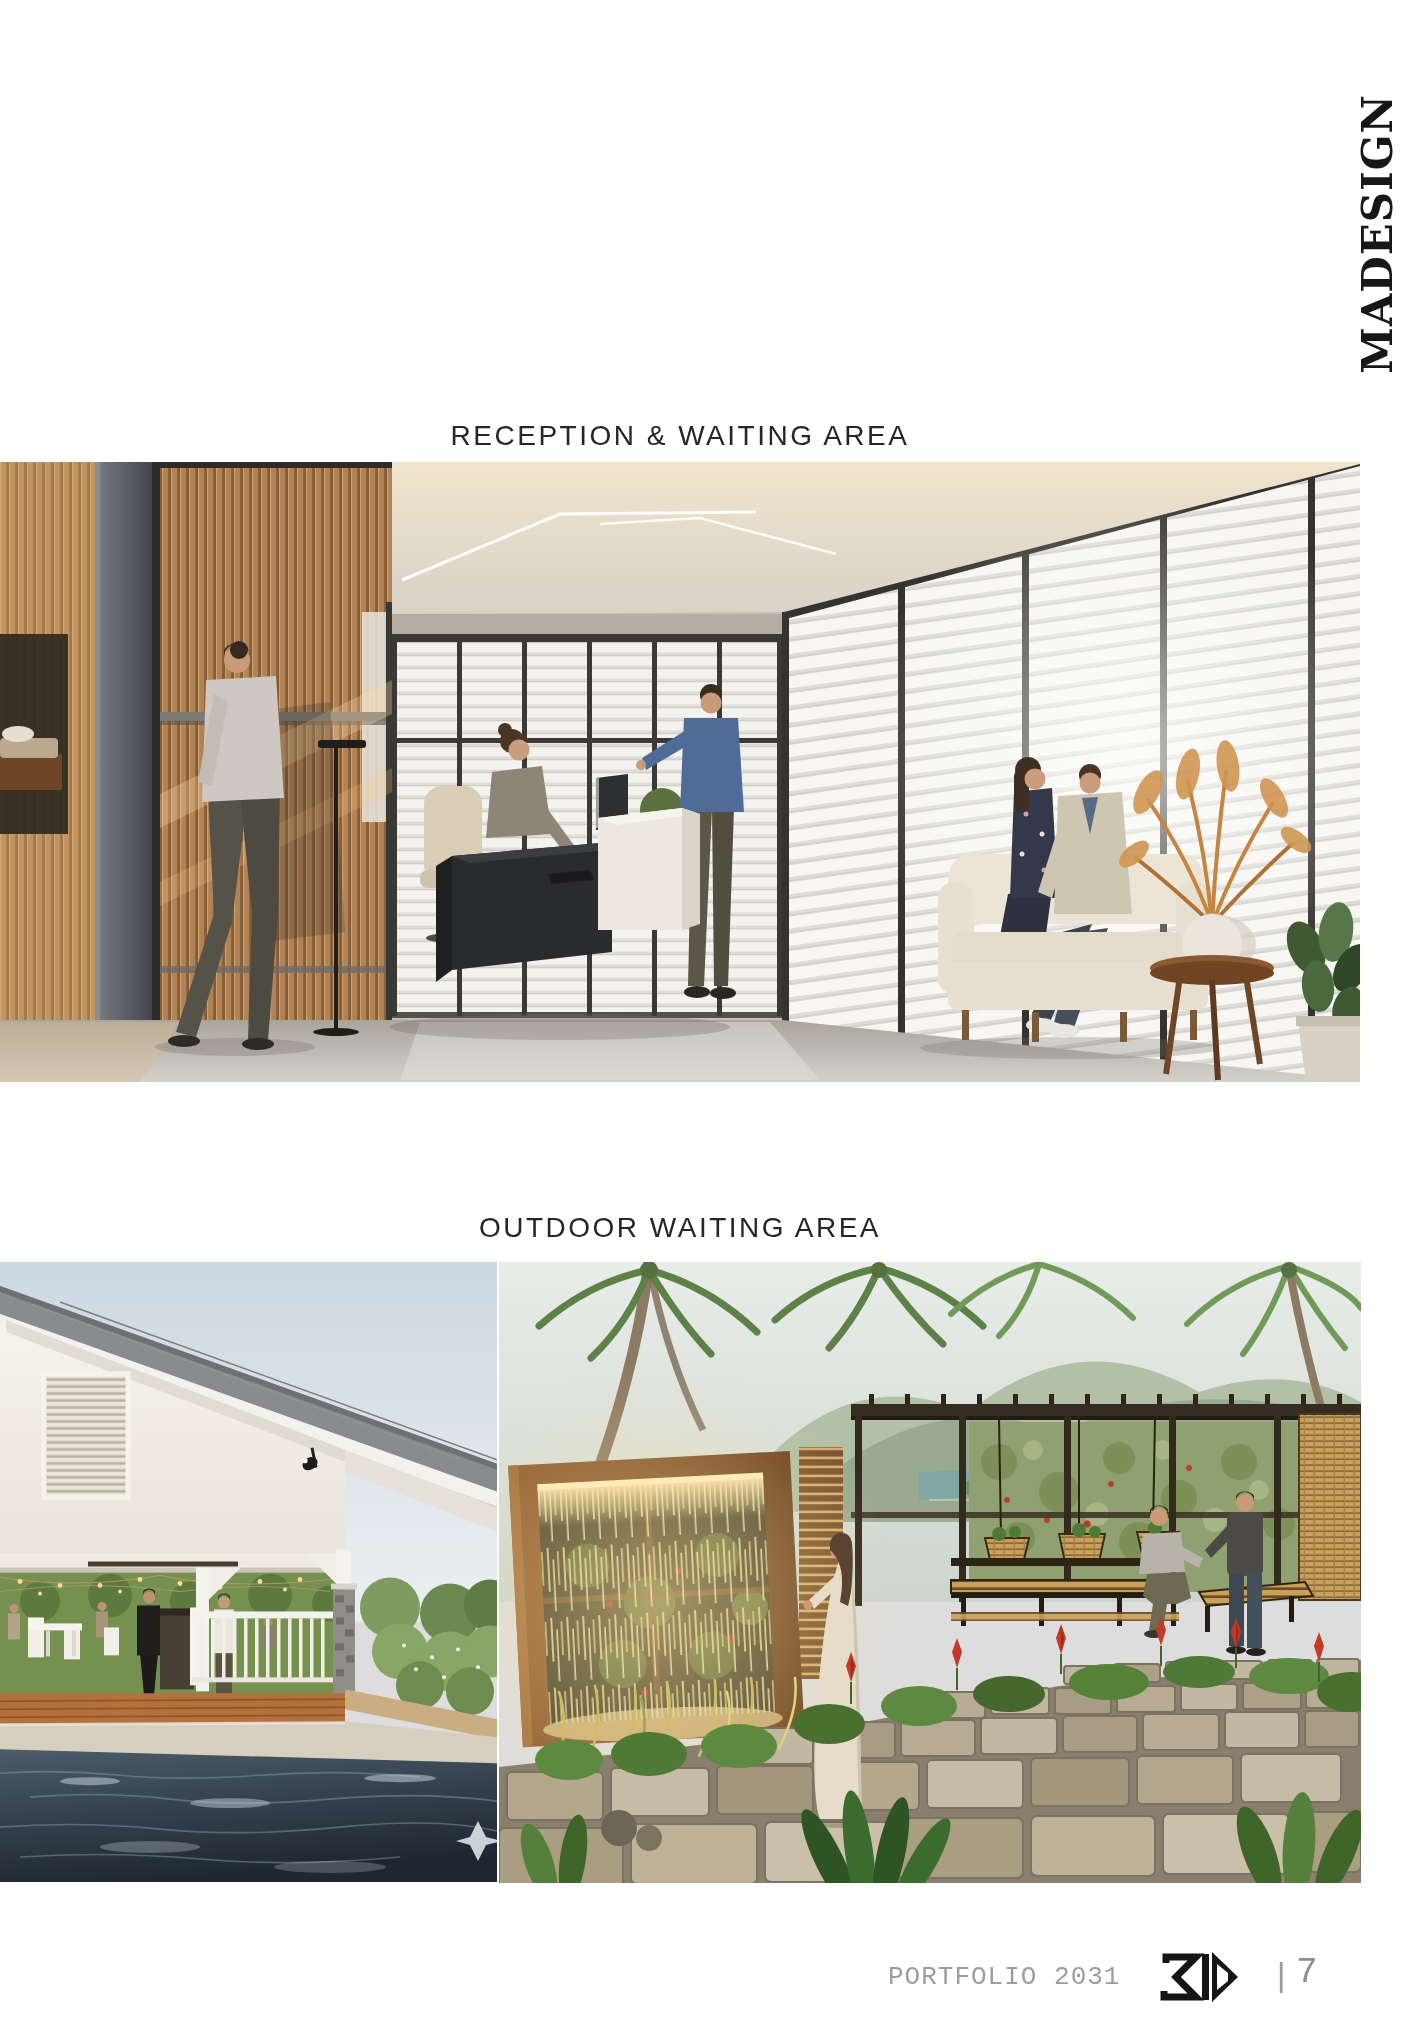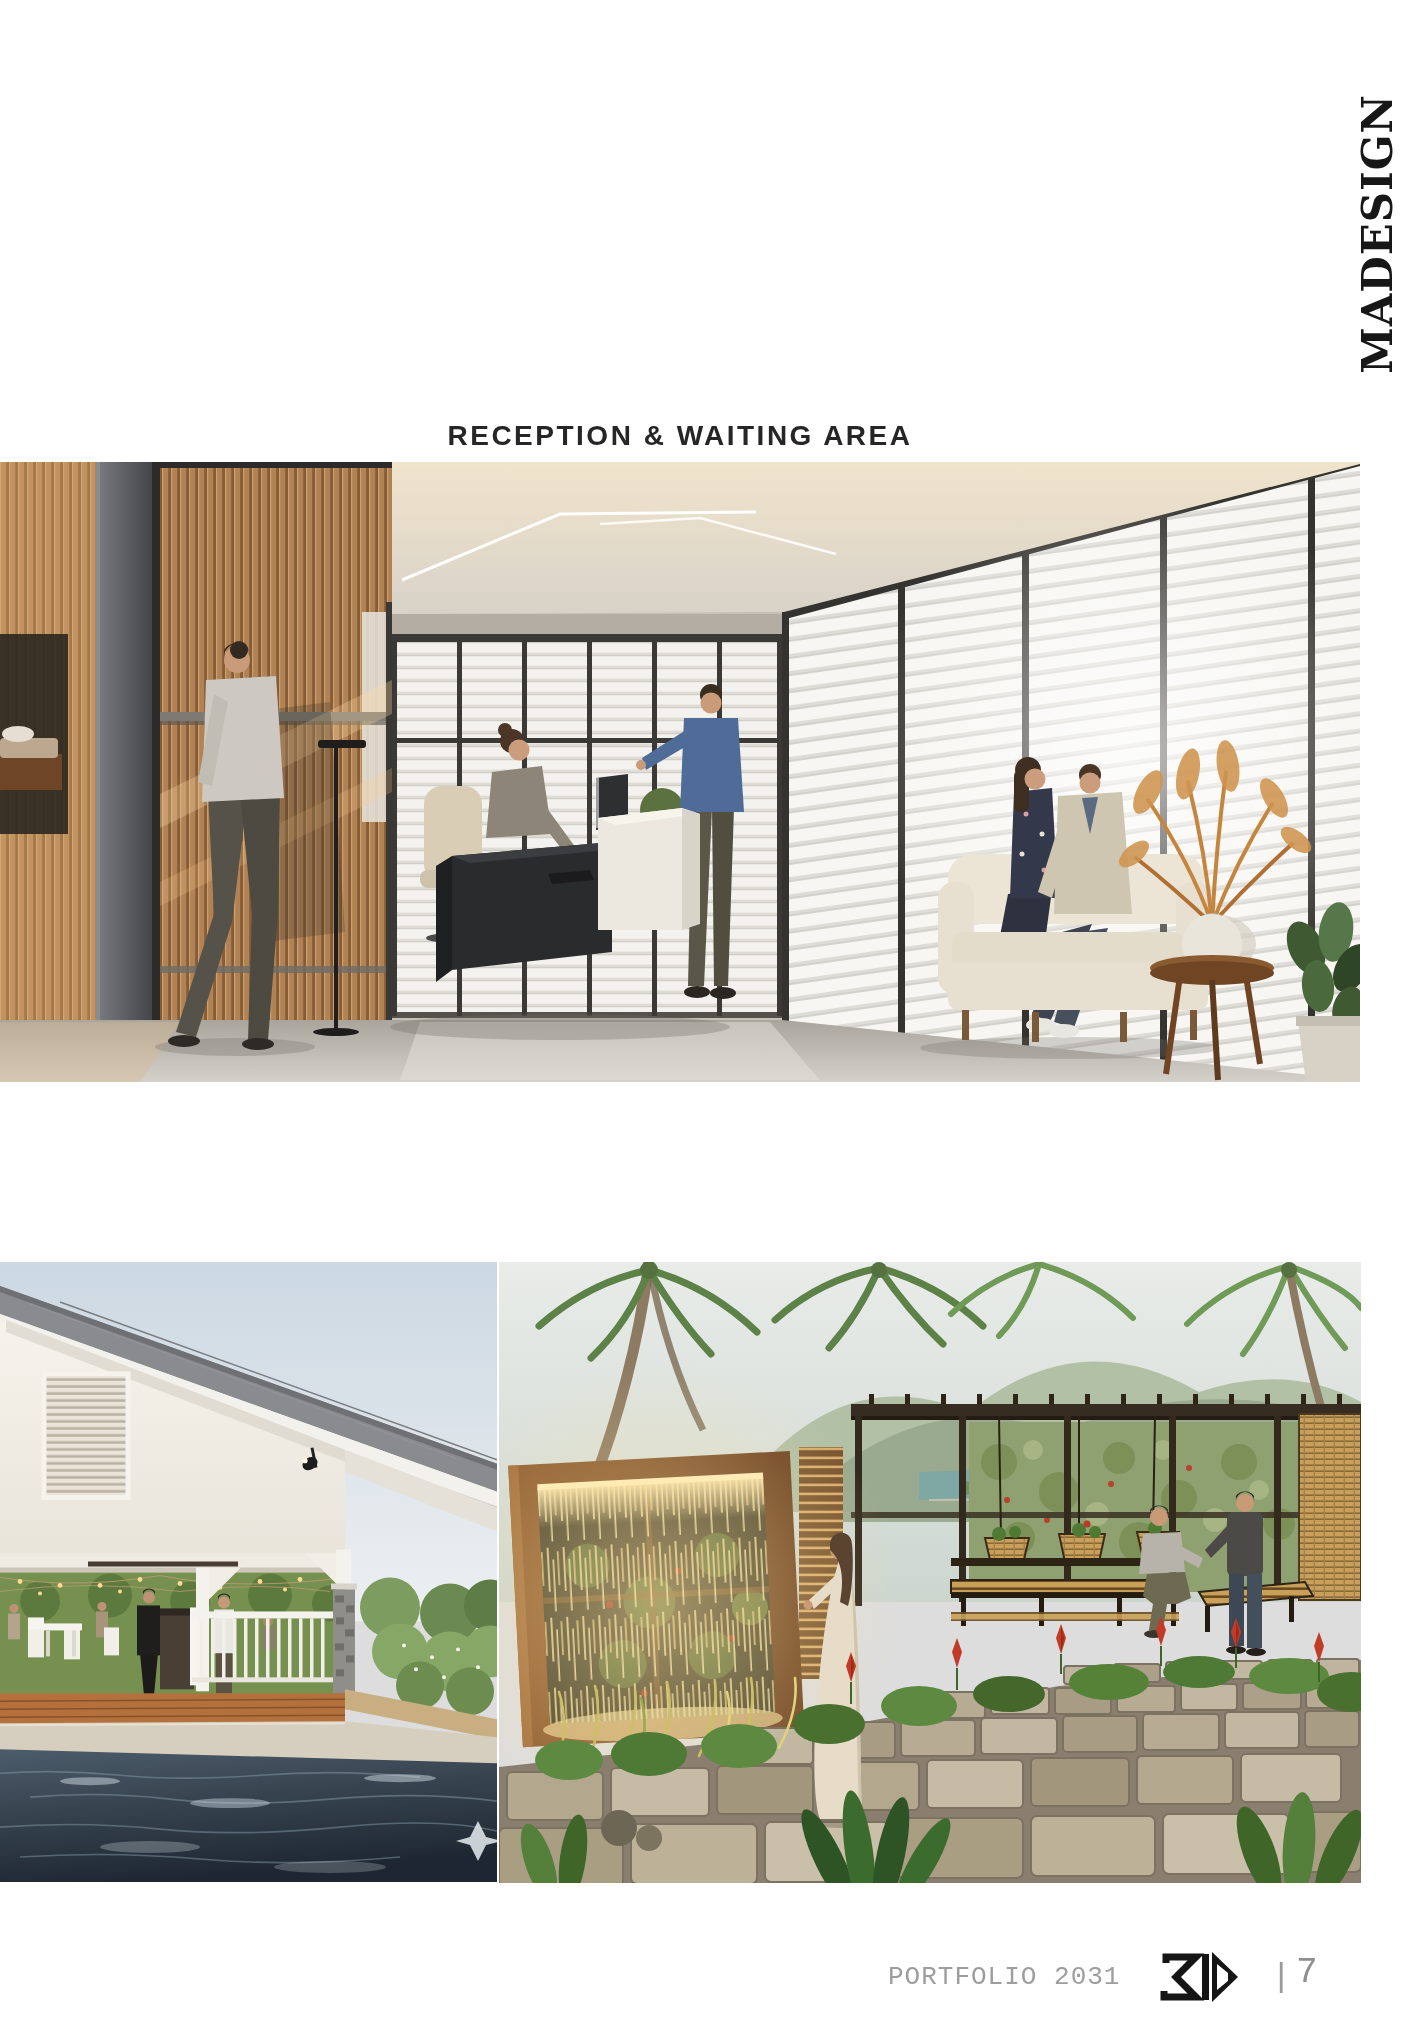--- a/index.html
+++ b/index.html
@@ -1,18 +1,18 @@
 <!DOCTYPE html>
 <html><head>
 <meta charset="utf-8">
 <style>
   html,body{margin:0;padding:0;background:#ffffff;}
   .page{position:relative;width:1428px;height:2028px;background:#fff;overflow:hidden;font-family:"Liberation Sans",sans-serif;}
   .brand-vertical{position:absolute;top:94px;right:26px;writing-mode:vertical-rl;transform:rotate(180deg);font-family:"DejaVu Serif","Liberation Serif",serif;font-weight:700;font-size:42px;letter-spacing:1px;color:#171717;}
-  .section-heading{position:absolute;left:0;width:1360px;text-align:center;font-size:28px;letter-spacing:2.5px;color:#262626;font-weight:700;}
+  .section-heading{position:absolute;left:0;width:1360px;text-align:center;font-size:28px;letter-spacing:2.5px;color:#262626;font-weight:400;}
   .heading-1{top:420px;}
   .heading-2{top:1212px;}
   .fig{position:absolute;overflow:hidden;background:#ddd;}
   .fig svg{display:block;width:100%;height:100%;}
   .fig-reception{left:0;top:462px;width:1360px;height:620px;}
   .fig-pool{left:0;top:1262px;width:497px;height:620px;}
   .fig-garden{left:499px;top:1262px;width:862px;height:621px;}
   .footer-label{position:absolute;left:888px;top:1962px;font-family:"Liberation Mono","DejaVu Sans Mono",monospace;font-size:26px;letter-spacing:1px;color:#9d9d9d;}
   .footer-logo{position:absolute;left:1156px;top:1950px;width:84px;height:54px;}
   .footer-sep{position:absolute;left:1271px;top:1958px;font-family:"Liberation Mono","DejaVu Sans Mono",monospace;font-size:34px;color:#9a9a9a;}
@@ -250,20 +250,21 @@
           <ellipse cx="1336" cy="470" rx="17" ry="30" transform="rotate(8 1336 470)" fill="#55774a"></ellipse>
           <ellipse cx="1352" cy="506" rx="16" ry="26" transform="rotate(30 1352 506)" fill="#2f4626"></ellipse>
           <ellipse cx="1318" cy="524" rx="16" ry="26" transform="rotate(-6 1318 524)" fill="#4a6a3e"></ellipse>
           <ellipse cx="1348" cy="546" rx="15" ry="22" transform="rotate(18 1348 546)" fill="#3f5a33"></ellipse>
       <polygon points="1298,560 1360,556 1360,620 1306,620" fill="#d7d1c6"></polygon>
       <rect x="1296" y="554" width="66" height="10" fill="#c5bfb2"></rect>
     </g>
   </svg>
   </div>
 
+  <div class="section-heading heading-2">OUTDOOR WAITING AREA</div>
 
   <div class="fig fig-pool" aria-hidden="true">
   <svg viewBox="0 0 497 621" preserveAspectRatio="none">
     <defs>
       <linearGradient id="s2sky" x1="0" y1="0" x2="0" y2="1">
             <stop offset="0" stop-color="#ccd8e2"></stop>
             <stop offset="1" stop-color="#edf0f2"></stop>
           </linearGradient>
       <linearGradient id="s2water" x1="0" y1="0" x2="0.3" y2="1">
             <stop offset="0" stop-color="#4c5c6a"></stop>

